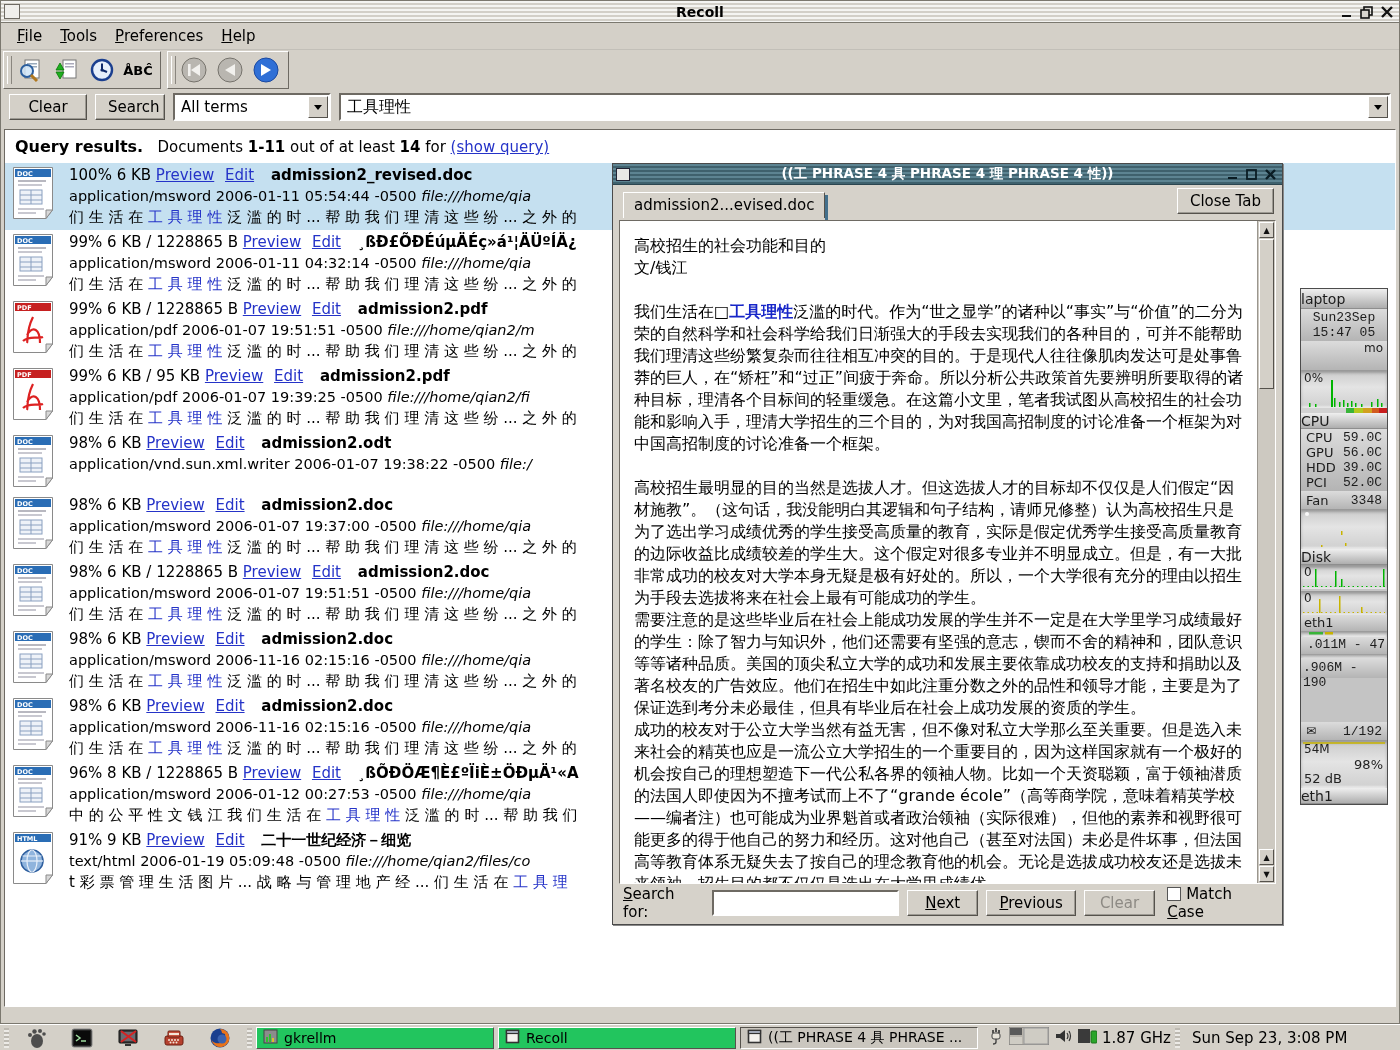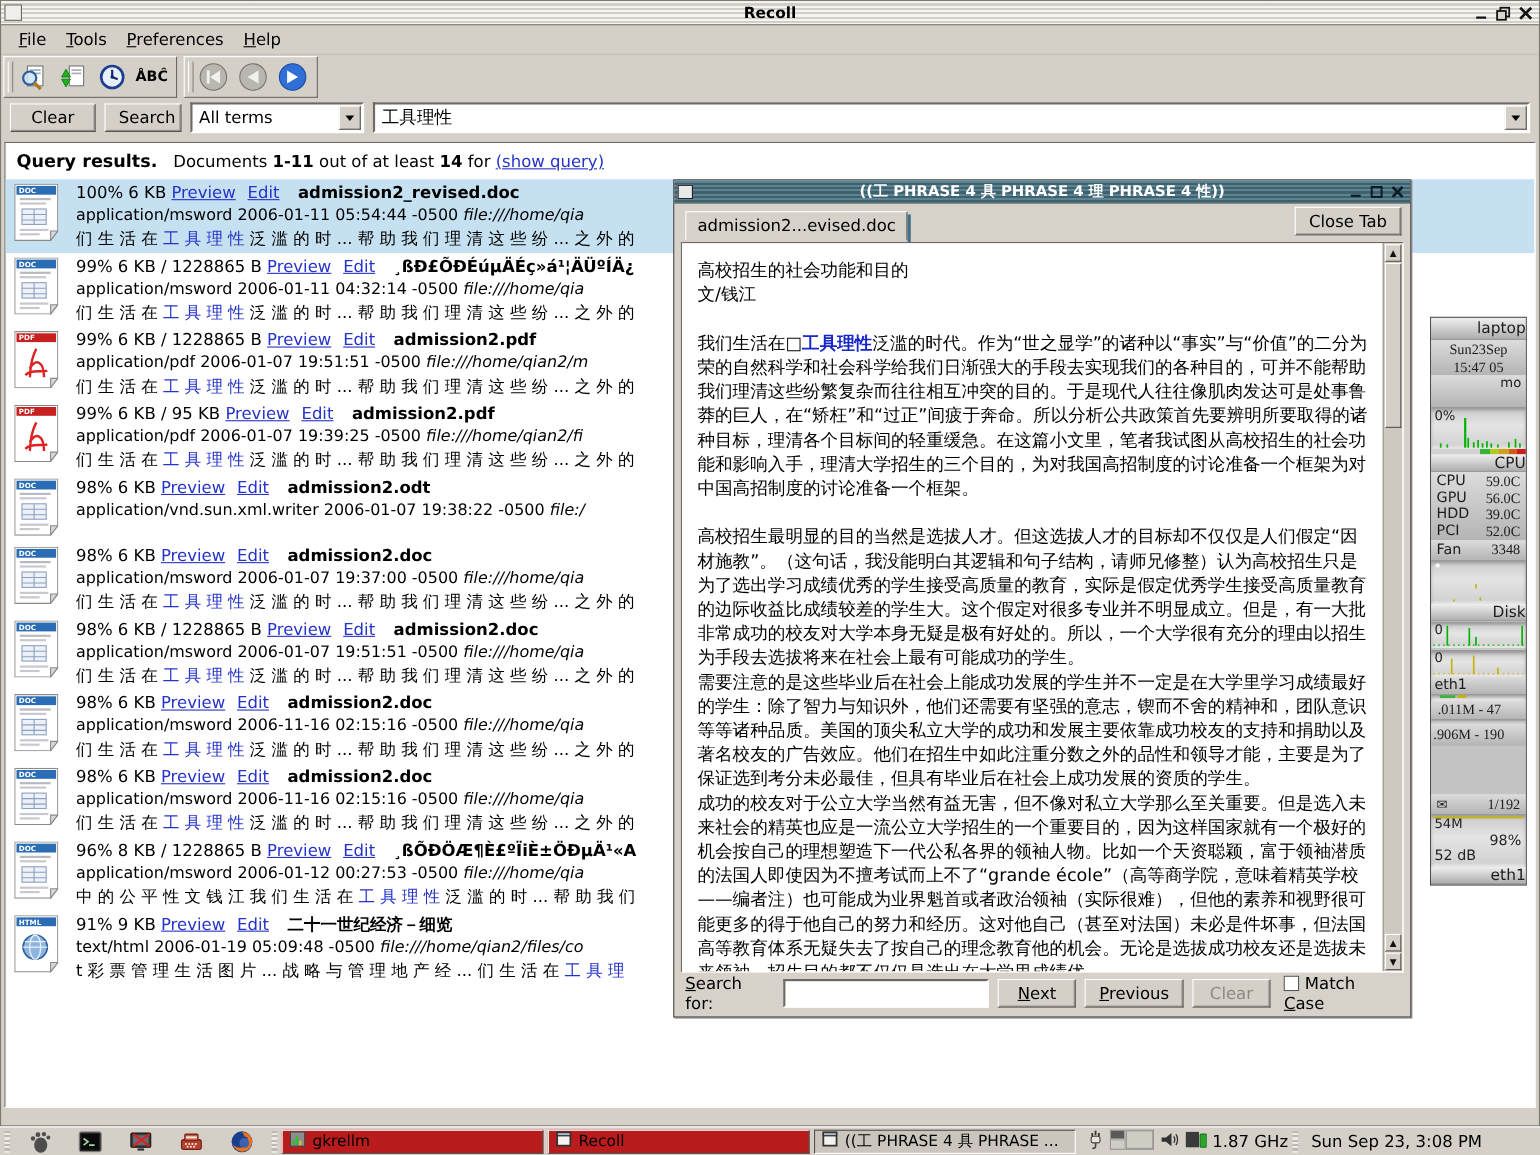--- a/index.html
+++ b/index.html
@@ -67,32 +67,32 @@
   .pv-scroll { position:absolute; top:0; bottom:0; right:0; width:18px; background:#cdc9c1; border-left:1px solid #9a968e; }
   .pv-scroll .sb-btn { position:absolute; left:1px; right:1px; height:16px; background:#d4d0c8; border-top:1px solid #fff; border-left:1px solid #fff; border-right:1px solid #55524c; border-bottom:1px solid #55524c; display:flex; align-items:center; justify-content:center; font-size:8px; color:#111; }
   .pv-scroll .sb-thumb { position:absolute; left:1px; right:1px; top:18px; height:150px; background:#d4d0c8; border-top:1px solid #fff; border-left:1px solid #fff; border-right:1px solid #55524c; border-bottom:1px solid #55524c; }
   .pv-findbar { height:38px; display:flex; align-items:center; gap:8px; padding:0 10px 4px 10px; font-size:15px; }
   .pv-find-input { width:190px; height:26px; background:#fff; border:2px solid; border-color:#6e6a63 #fff #fff #6e6a63; }
   .pv-findbar button.qtbtn.disabled { color:#8d8a84; cursor:default; }
   .checkbox { width:14px; height:14px; background:#fff; border:1px solid #555; display:inline-block; vertical-align:-2px; margin-right:5px; }
 
   
   #gkrellm { position:absolute; left:1300px; top:288px; width:88px; background:#c6c6c6; border:1px solid #4c4c4c; font-size:13px; color:#1c1c1c; }
-  .gk-cap { background:linear-gradient(180deg,#efefef,#aeaeae); text-align:right; border-bottom:1px solid #8e8e8e;padding-left:20px; }
+  .gk-cap { background:linear-gradient(180deg,#efefef,#aeaeae); text-align:left; border-bottom:1px solid #8e8e8e; }
   .gk-panel { background:linear-gradient(180deg,#dcdcdc,#b4b4b4); }
   .gk-chart { background:linear-gradient(180deg,#c9c9c9 0,#e4e4e4 45%,#cfcfcf 100%); box-shadow:inset 0 3px 3px rgba(0,0,0,.25), inset 0 -2px 2px rgba(255,255,255,.5); position:relative; }
   .gk-chart .lbl { position:absolute; font-size:12px; color:#222; }
   .gk-row { display:flex; justify-content:space-between; padding:0 5px; }
-  .gk-mono { font-family:Liberation Serif, serif; font-size:13px; }
+  .gk-mono { font-family:Liberation Mono, monospace; font-size:13px; }
 
   
   #taskbar { position:absolute; left:0; bottom:0; width:1400px; height:26px; background:#d4d0c8; border-top:1px solid #fff; display:flex; align-items:center; }
   .tb-handle { width:5px; height:20px; margin:0 4px; background:repeating-linear-gradient(180deg,#bdb9b1 0 2px,#eceae6 2px 4px); }
   .tb-launcher { width:28px; height:22px; display:flex; align-items:center; justify-content:center; margin:0 9px; cursor:pointer; }
-  .tb-task { width:238px; height:22px; display:flex; align-items:center; gap:6px; padding:0 6px; margin-right:4px; font-size:14px; background:#b91c1c; border-top:1px solid #fff; border-left:1px solid #fff; border-right:1px solid #55524c; border-bottom:1px solid #55524c; cursor:pointer; overflow:hidden; white-space:nowrap; }
+  .tb-task { width:238px; height:22px; display:flex; align-items:center; gap:6px; padding:0 6px; margin-right:4px; font-size:14px; background:#22c55e; border-top:1px solid #fff; border-left:1px solid #fff; border-right:1px solid #55524c; border-bottom:1px solid #55524c; cursor:pointer; overflow:hidden; white-space:nowrap; }
   .tb-task.active { border-top:1px solid #55524c; border-left:1px solid #55524c; border-right:1px solid #fff; border-bottom:1px solid #fff; background:#cac6be; }
   .tb-tray { display:flex; align-items:center; gap:5px; margin-left:6px; }
   .tb-clock { font-size:15px; padding:0 10px 0 8px; }
 </style>
 </head>
 <body>
 
 <div id="main-window">
   <div class="titlebar">
     <div class="wm-menu"></div>

